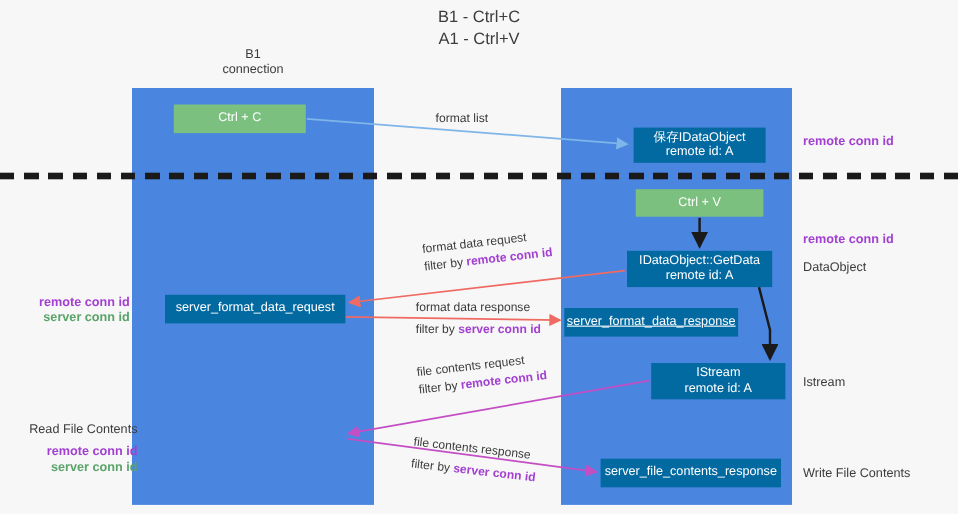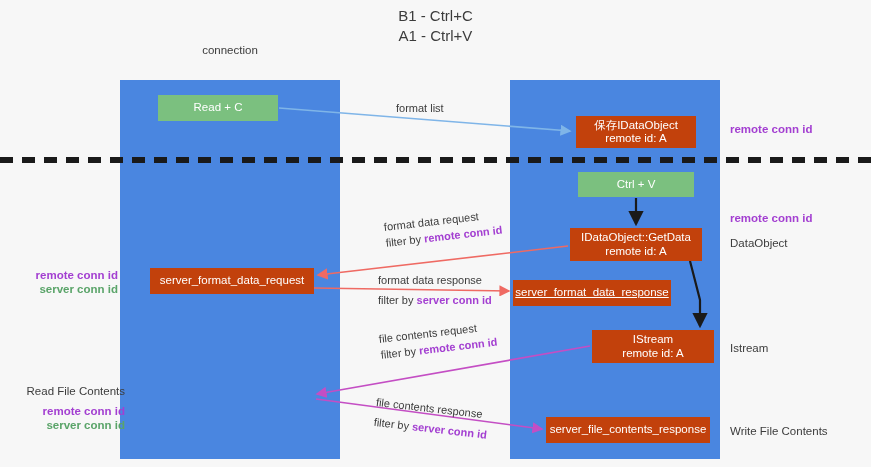--- a/index.html
+++ b/index.html
@@ -32,21 +32,21 @@
   }
 
   
   .box{
     position:absolute;display:flex;align-items:center;justify-content:center;
     text-align:center;color:#ffffff;font-size:11.5px;line-height:13.5px;
     box-sizing:border-box;padding:2px 4px;
   }
   .green{background:#7bc07f;}
   .orange{background:#f7a githubvalid;}
-  .orange{background:#c2410c;}
+  .orange{background:#0369a1;}
 
   #box-ctrlc{left:158px;top:95px;width:120px;height:26px;}
   #box-idataobject{left:576px;top:116px;width:120px;height:32px;}
   #box-ctrlv{left:578px;top:172px;width:116px;height:25px;}
   #box-getdata{left:570px;top:228px;width:132px;height:33px;}
   #box-fmtreq{left:150px;top:268px;width:164px;height:26px;}
   #box-fmtresp{left:513px;top:280px;width:158px;height:26px;text-decoration:underline;}
   #box-istream{left:592px;top:330px;width:122px;height:33px;}
   #box-filereq{left:150px;top:384px;width:162px;height:26px;}
   #box-fileresp{left:546px;top:417px;width:164px;height:26px;}
@@ -96,20 +96,21 @@
 
   <div id="title">
     <div>B1 - Ctrl+C</div>
     <div>A1 - Ctrl+V</div>
   </div>
 
   <div class="lane" id="lane-b1"></div>
   <div class="lane" id="lane-a1"></div>
 
   <div class="lane-head" id="head-b1">
+    <div>B1</div>
     <div>connection</div>
   </div>
 
   <svg id="wires" viewBox="0 0 871 467">
     <defs>
       <marker id="ah-blue" markerWidth="7" markerHeight="7" refX="6" refY="3.5" orient="auto">
         <path d="M0,0 L7,3.5 L0,7 z" fill="#7fb5e8"></path>
       </marker>
       <marker id="ah-red" markerWidth="7" markerHeight="7" refX="6" refY="3.5" orient="auto">
         <path d="M0,0 L7,3.5 L0,7 z" fill="#ef6a63"></path>
@@ -133,21 +134,21 @@
     <line x1="314" y1="288" x2="509" y2="291" stroke="#ef6a63" stroke-width="1.6" marker-end="url(#ah-red)"></line>
 
     <line x1="590" y1="346" x2="317" y2="394" stroke="#c44ec4" stroke-width="1.6" marker-end="url(#ah-mag)"></line>
 
     <line x1="316" y1="399" x2="542" y2="429" stroke="#c44ec4" stroke-width="1.6" marker-end="url(#ah-mag)"></line>
   </svg>
 
   <div id="sep"></div>
 
   <div class="box green" id="box-ctrlc">
-    <span>Read + C</span>
+    <span>Ctrl + C</span>
   </div>
 
   <div class="box orange" id="box-idataobject">
     <div>
       <div>保存IDataObject</div>
       <div>remote id: A</div>
     </div>
   </div>
 
   <div class="box green" id="box-ctrlv">

